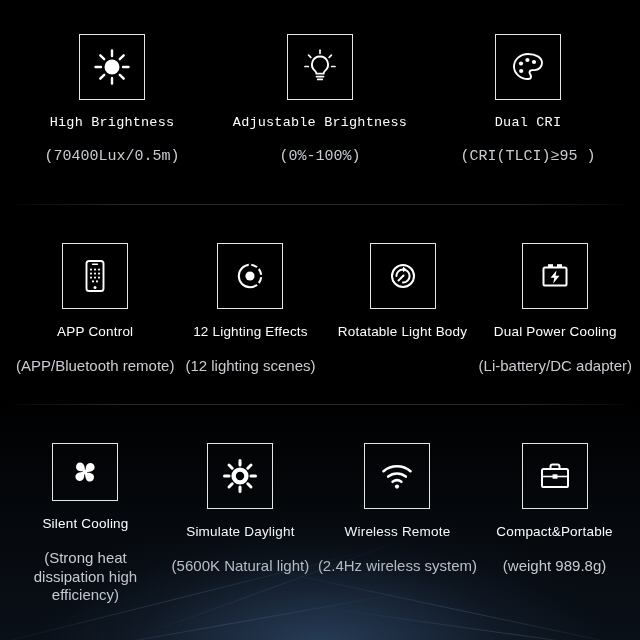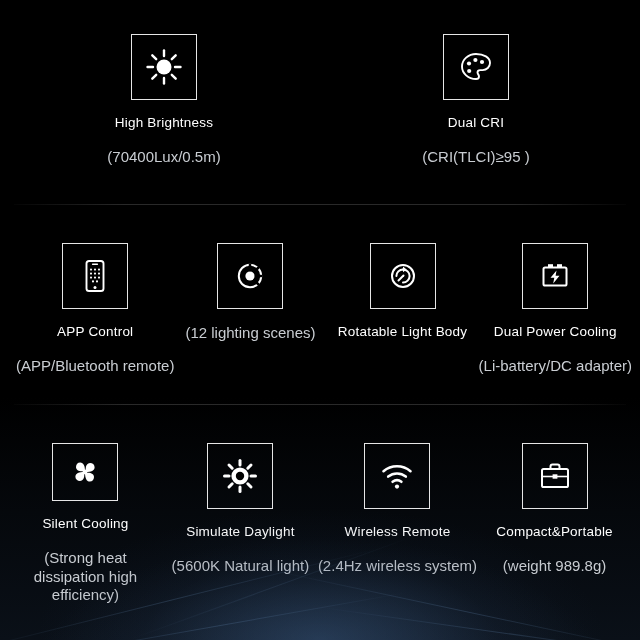--- a/index.html
+++ b/index.html
@@ -57,21 +57,21 @@
     content: "";
     position: absolute;
     left: 14px;
     right: 14px;
     bottom: 0;
     height: 1px;
     background: linear-gradient(90deg, rgba(255,255,255,0.02) 0%, rgba(255,255,255,0.16) 18%, rgba(255,255,255,0.16) 82%, rgba(255,255,255,0.02) 100%);
   }
   .row.no-divider::after { display: none; }
 
-  .row-1 { height: 205px; padding-top: 34px; }
+  .row-1 { height: 205px; padding-top: 34px; font-family: Liberation Mono, monospace; }
   .row-2 { height: 200px; padding-top: 38px; padding-left: 16px; }
   .row-3 { height: 200px; padding-top: 38px; }
 
   .cell {
     flex: 1 1 25%;
     display: flex;
     flex-direction: column;
     align-items: center;
     text-align: center;
   }
@@ -125,20 +125,38 @@
             <line x1="31.7" y1="8.3" x2="27.8" y2="12.2"></line>
             <line x1="12.2" y1="27.8" x2="8.3" y2="31.7"></line>
           </g>
         </svg>
       </div>
       <div class="label">High Brightness</div>
       <div class="sub">(70400Lux/0.5m)</div>
     </div>
 
 
+    <div class="cell">
+      <div class="tile">
+        <svg width="40" height="40" viewBox="0 0 40 40">
+          <path d="M20 9.5a8 8 0 0 1 5.2 14.1c-1 .9-1.5 1.8-1.6 3H16.4c-.1-1.2-.6-2.1-1.6-3A8 8 0 0 1 20 9.5z" fill="none" stroke="#fff" stroke-width="1.9"></path>
+          <line x1="16.6" y1="29.6" x2="23.4" y2="29.6" stroke="#fff" stroke-width="1.9" stroke-linecap="round"></line>
+          <line x1="17.8" y1="32.4" x2="22.2" y2="32.4" stroke="#fff" stroke-width="1.9" stroke-linecap="round"></line>
+          <g stroke="#fff" stroke-width="1.7" stroke-linecap="round">
+            <line x1="20" y1="3" x2="20" y2="6.3"></line>
+            <line x1="8.6" y1="8.2" x2="10.9" y2="10.5"></line>
+            <line x1="31.4" y1="8.2" x2="29.1" y2="10.5"></line>
+            <line x1="5" y1="19.5" x2="8.3" y2="19.5"></line>
+            <line x1="31.7" y1="19.5" x2="35" y2="19.5"></line>
+          </g>
+        </svg>
+      </div>
+      <div class="label">Adjustable Brightness</div>
+      <div class="sub">(0%-100%)</div>
+    </div>
 
     <div class="cell">
       <div class="tile">
         <svg width="40" height="40" viewBox="0 0 40 40">
           <path d="M20 7c-7.7 0-14 5.6-14 12.5S12.3 32 20 32c1.9 0 3-1.1 3-2.6 0-.8-.4-1.4-.8-2-.4-.6-.7-1.1-.7-1.8 0-1.4 1.2-2.5 2.7-2.5h2.4c4.1 0 7.4-3.2 7.4-7.2C34 10.5 27.7 7 20 7z" fill="none" stroke="#fff" stroke-width="1.9"></path>
           <circle cx="13" cy="16.5" r="2.1" fill="#fff"></circle>
           <circle cx="19.4" cy="13" r="2.1" fill="#fff"></circle>
           <circle cx="26" cy="15" r="2.1" fill="#fff"></circle>
           <circle cx="13.2" cy="24" r="2.1" fill="#fff"></circle>
         </svg>
@@ -186,20 +204,21 @@
             <line x1="28" y1="12" x2="24.3" y2="15.7"></line>
             <line x1="31.2" y1="20" x2="26" y2="20"></line>
             <line x1="28" y1="28" x2="24.3" y2="24.3"></line>
           </g>
           <g stroke="#fff" stroke-width="2.2" stroke-linecap="round">
             <line x1="11.2" y1="27.5" x2="28.8" y2="27.5" opacity="0"></line>
           </g>
           <path d="M12.2 26.5a11.2 11.2 0 0 0 16 0" fill="none" stroke="#fff" stroke-width="0"></path>
         </svg>
       </div>
+      <div class="label">12 Lighting Effects</div>
       <div class="sub">(12 lighting scenes)</div>
     </div>
 
     <div class="cell">
       <div class="tile">
         <svg width="40" height="40" viewBox="0 0 40 40">
           <circle cx="20" cy="20" r="11" fill="none" stroke="#fff" stroke-width="2"></circle>
           <path d="M20 13.4c3.6 0 6.6 3 6.6 6.6s-3 6.6-6.6 6.6" fill="none" stroke="#fff" stroke-width="2" stroke-linecap="round"></path>
           <path d="M13.4 20c0-3.6 3-6.6 6.6-6.6" fill="none" stroke="#fff" stroke-width="2" stroke-linecap="round"></path>
           <polygon points="20,10.6 23.6,13.4 20,16.2" fill="#fff"></polygon>

